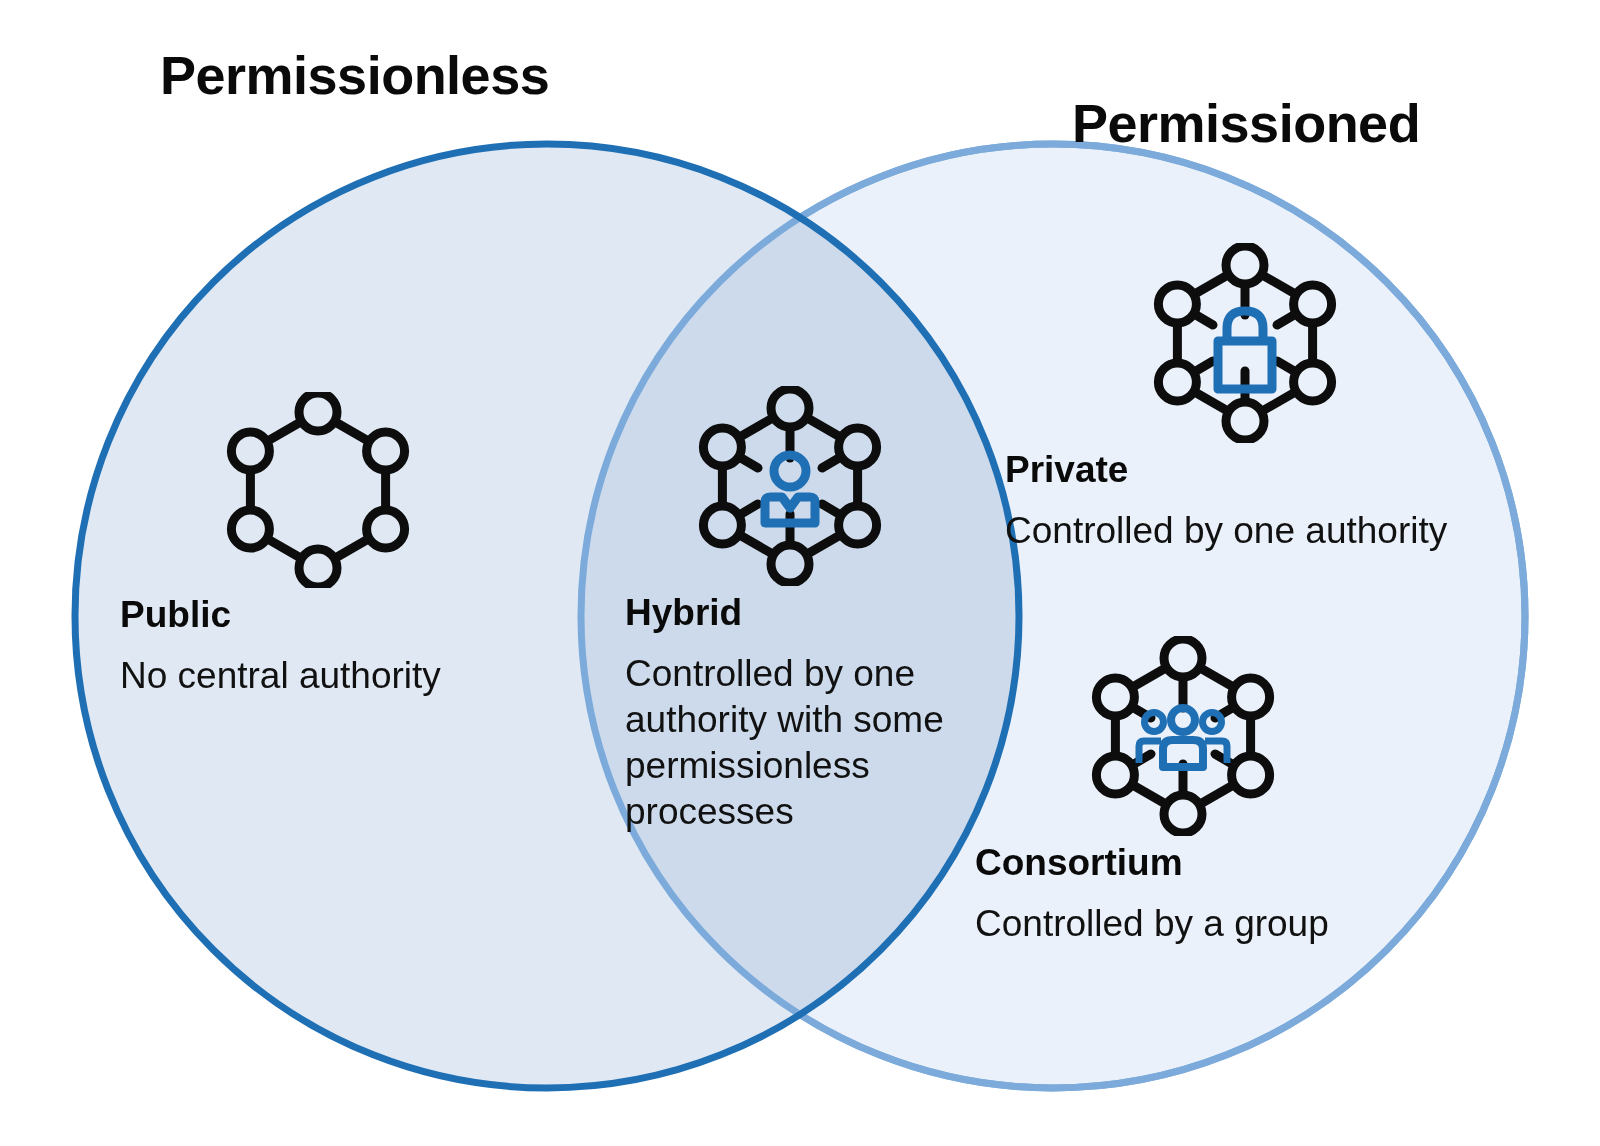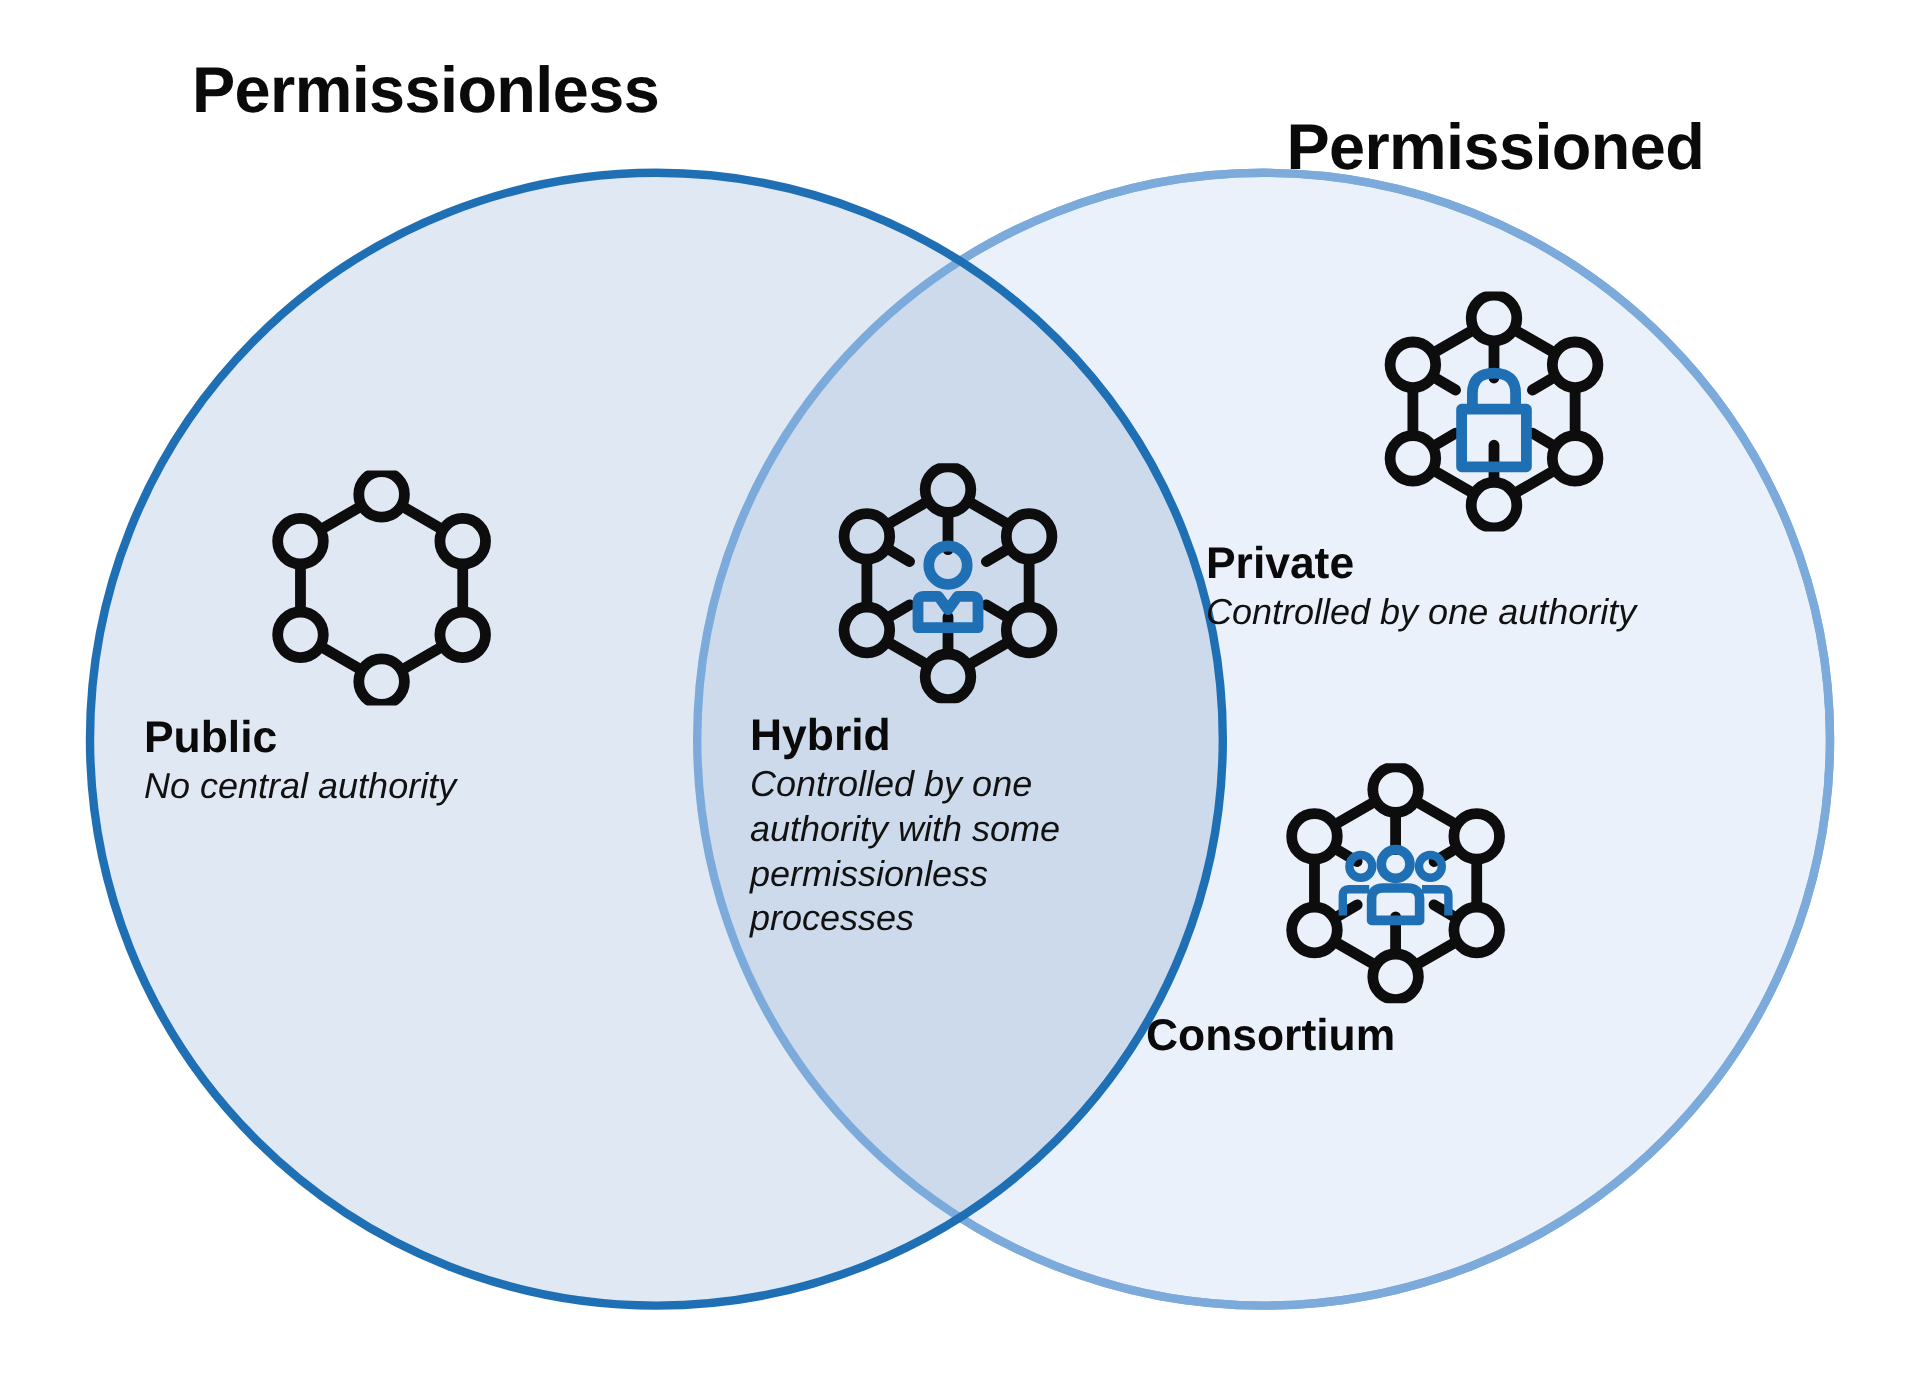--- a/index.html
+++ b/index.html
@@ -59,44 +59,43 @@
   .region-title {
     font-weight: 700;
     font-size: 37px;
     line-height: 1.12;
     color: #0a0a0a;
     margin-top: 6px;
     white-space: nowrap;
   }
   .region-desc {
     font-weight: 400;
-    font-size: 30px;
+    font-size: 37px;
     line-height: 1.24;
     color: #111111;
-    margin-top: 2px;
-    font-style: italic;
+    margin-top: 18px;
   }
 
   #region-public {
     left: 120px;
     top: 392px;
     width: 395px;
   }
   #region-hybrid {
     left: 625px;
     top: 386px;
     width: 330px;
   }
   #region-private {
     left: 1005px;
     top: 243px;
     width: 480px;
   }
   #region-consortium {
-    left: 955px;
+    left: 975px;
     top: 636px;
     width: 415px;
   }
 
   .nowrapline { white-space: nowrap; }
 </style>
 </head>
 <body>
 
 <div class="stage">
@@ -259,15 +258,18 @@
 
         <path d="M 56 127 L 56 110 Q 56 105 61 105 L 78 105" stroke-width="7"></path>
         <path d="M 144 127 L 144 110 Q 144 105 139 105 L 122 105" stroke-width="7"></path>
 
         <circle cx="100" cy="84" r="12" stroke-width="8"></circle>
 
         <path d="M 80 131 L 80 113 Q 80 104 90 104 L 110 104 Q 120 104 120 113 L 120 131 Z" stroke-width="8"></path>
       </g>
     </svg>
     <div class="region-title">Consortium</div>
+    <div class="region-desc">
+      <div class="nowrapline">Controlled by a group</div>
+    </div>
   </div>
 
 </div>
 
 </body></html>

